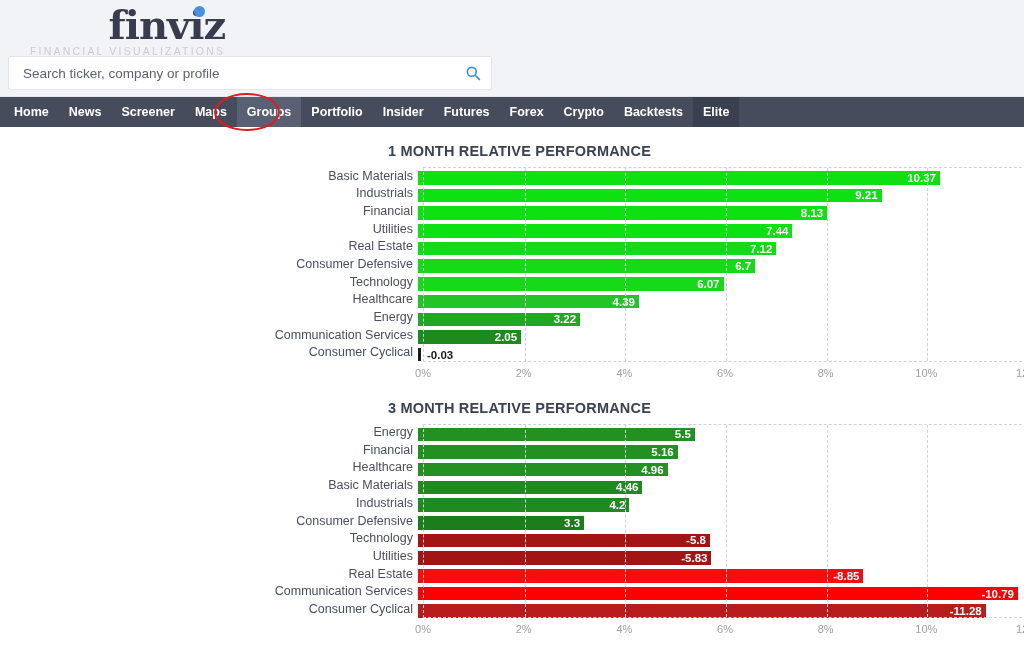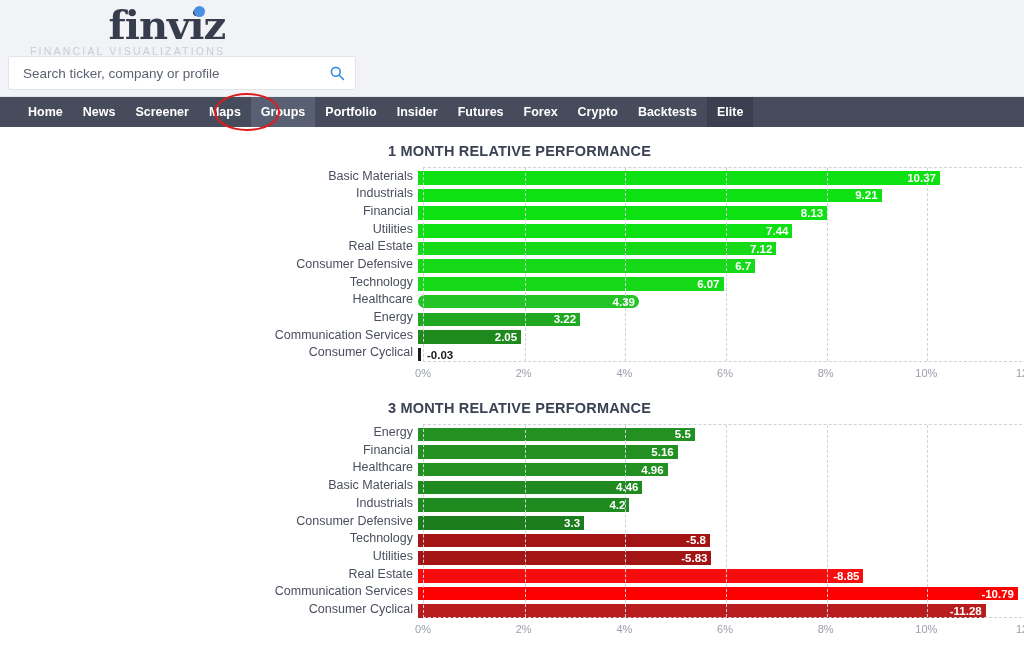--- a/index.html
+++ b/index.html
@@ -48,21 +48,21 @@
     letter-spacing: 2.2px;
     color: #c9ccd6;
     margin-left: 22px;
     margin-bottom: 9px;
     white-space: nowrap;
   }
 
   .searchbar {
     position: absolute;
     left: 8px; top: 56px;
-    width: 348px; height: 34px;
+    width: 484px; height: 34px;
     background: #ffffff;
     border: 1px solid #e2e4ea;
     border-radius: 2px;
     display: flex;
     align-items: center;
     padding: 0 10px 0 14px;
   }
   .searchbar .ph {
     flex: 1;
     font-size: 13.5px;
@@ -71,21 +71,21 @@
   }
   .search-icon { width: 16px; height: 16px; display: block; }
 
   
   .nav {
     position: relative;
     height: 30px;
     background: #474c5c;
     display: flex;
     align-items: stretch;
-    padding-left: 18px;
+    padding-left: 4px;
   }
   .nav-item {
     display: flex;
     align-items: center;
     padding: 0 10px;
     color: #ffffff;
     font-size: 12.5px;
     font-weight: 700;
     white-space: nowrap;
     cursor: pointer;
@@ -292,21 +292,21 @@
             <div class="row-label">Technology</div>
             <div class="bar-wrap">
               <div class="bar" style="width: 305.523px; background: rgb(22, 217, 24);">
                 <span class="val">6.07</span>
               </div>
             </div>
           </div>
           <div class="row">
             <div class="row-label">Healthcare</div>
             <div class="bar-wrap">
-              <div class="bar" style="width: 220.963px; background: rgb(35, 196, 38); border-radius: 8px;">
+              <div class="bar" style="width: 220.963px; background: rgb(35, 196, 38);">
                 <span class="val">4.39</span>
               </div>
             </div>
           </div>
           <div class="row">
             <div class="row-label">Energy</div>
             <div class="bar-wrap">
               <div class="bar" style="width: 162.073px; background: rgb(33, 168, 33);">
                 <span class="val">3.22</span>
               </div>

